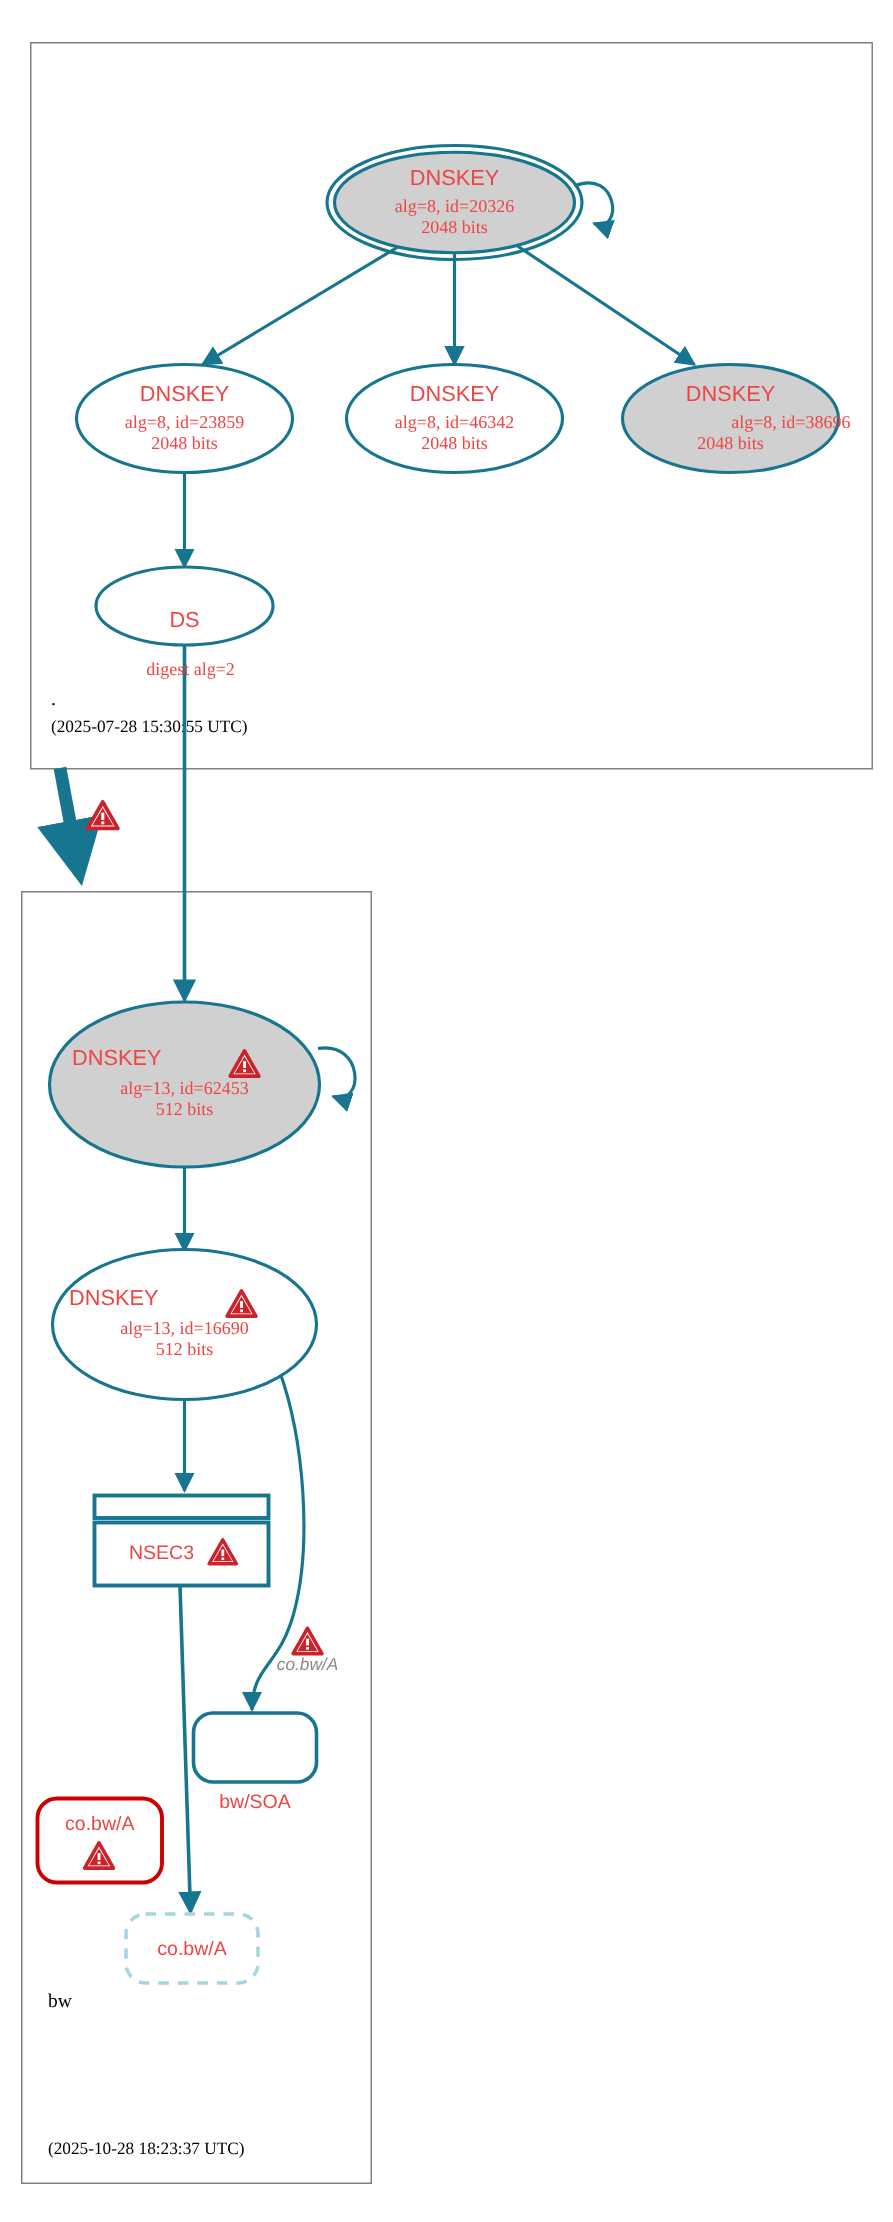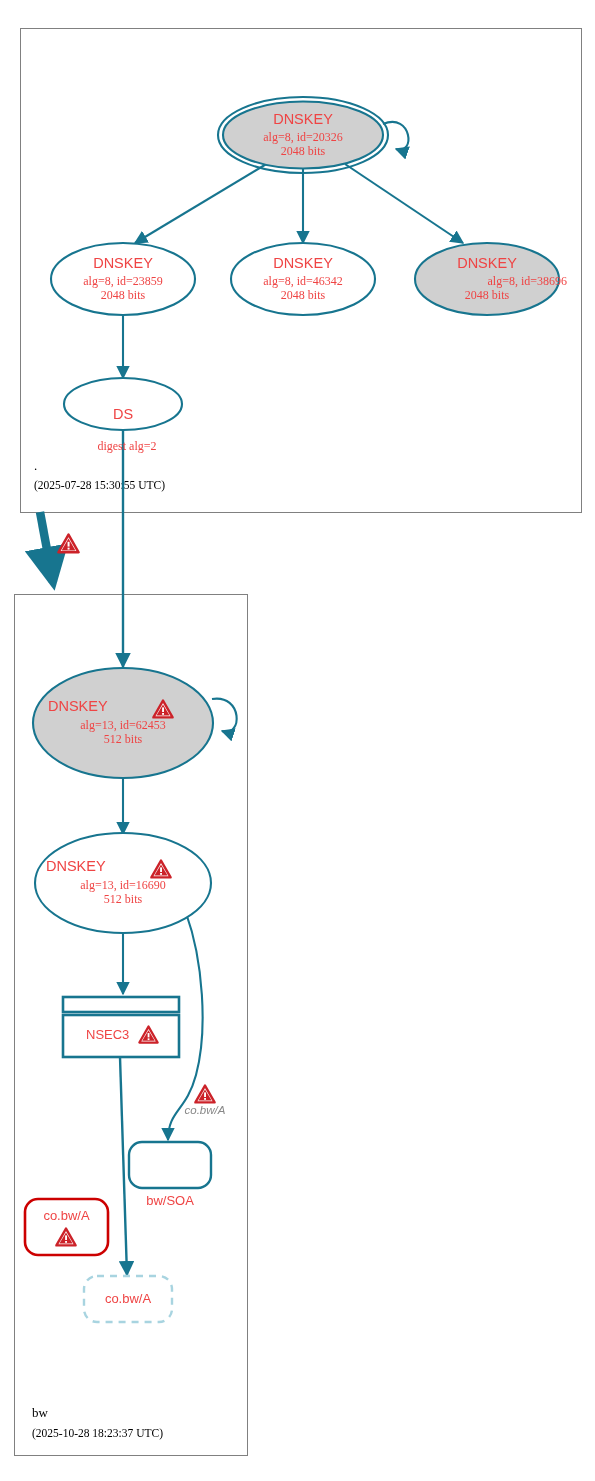--- a/index.html
+++ b/index.html
@@ -33,21 +33,21 @@
     position: absolute;
     font-family: "Liberation Serif", serif;
     color: #000000;
     white-space: nowrap;
   }
   .zone-name { font-size: 13px; }
   .zone-time { font-size: 11.5px; }
 
   #zone-root-name { left: 34px; top: 458px; }
   #zone-root-time { left: 34px; top: 479px; }
-  #zone-bw-name   { left: 32px; top: 1405px; }
+  #zone-bw-name   { left: 32px; top: 1326px; }
   #zone-bw-time   { left: 32px; top: 1427px; }
 
   
   .node-text {
     position: absolute;
     text-align: center;
     color: #ef4444;
     pointer-events: none;
     white-space: nowrap;
   }

